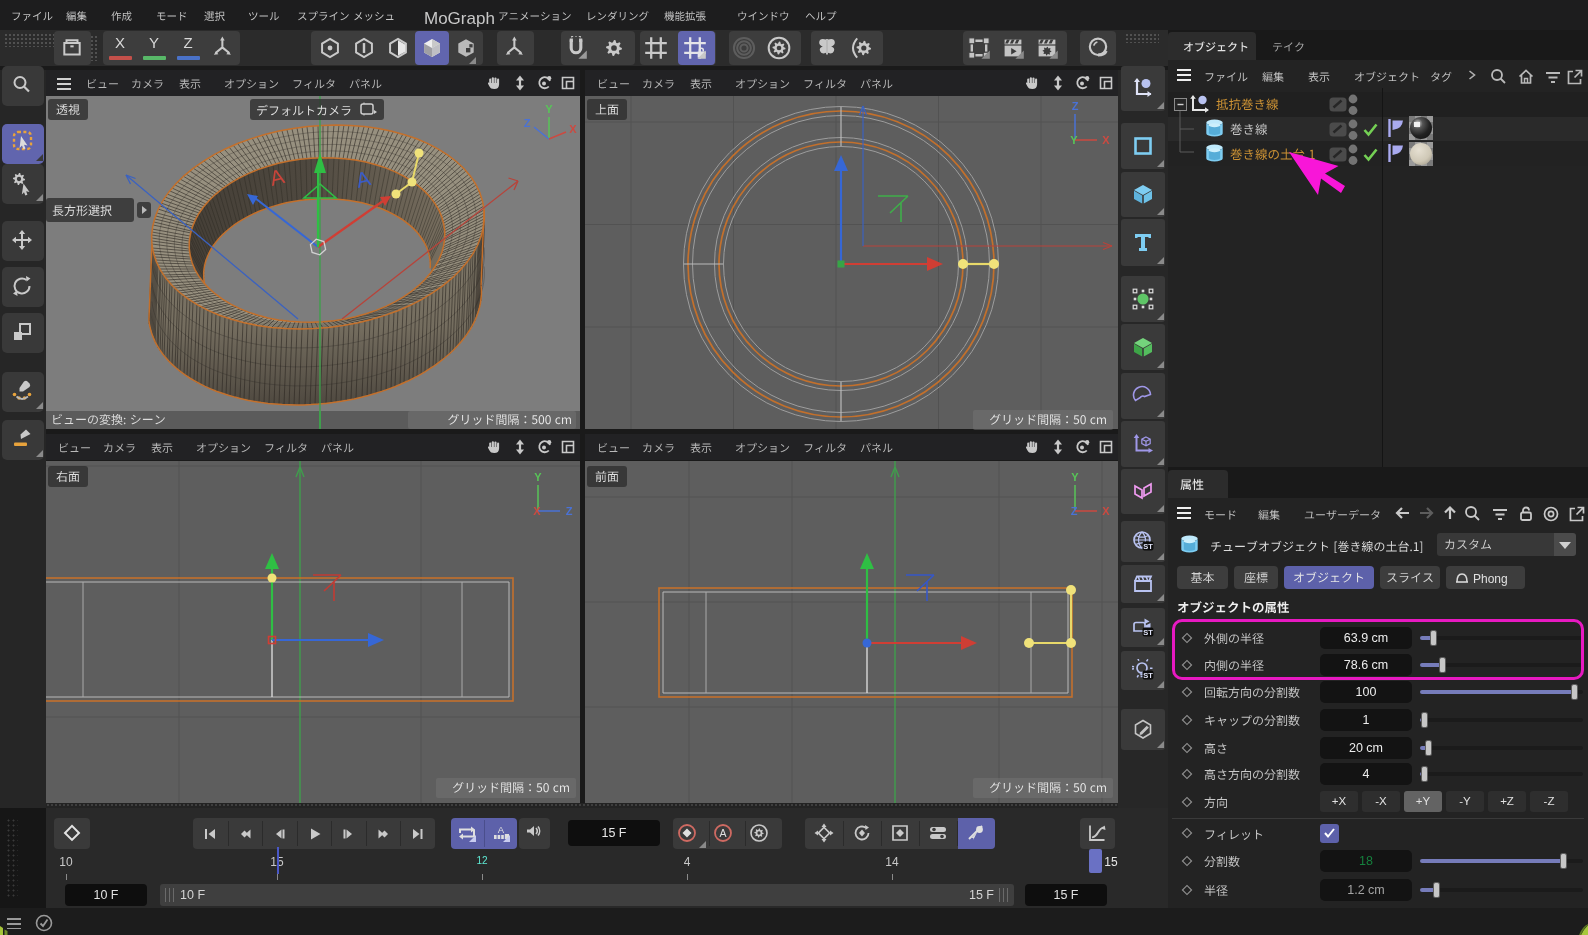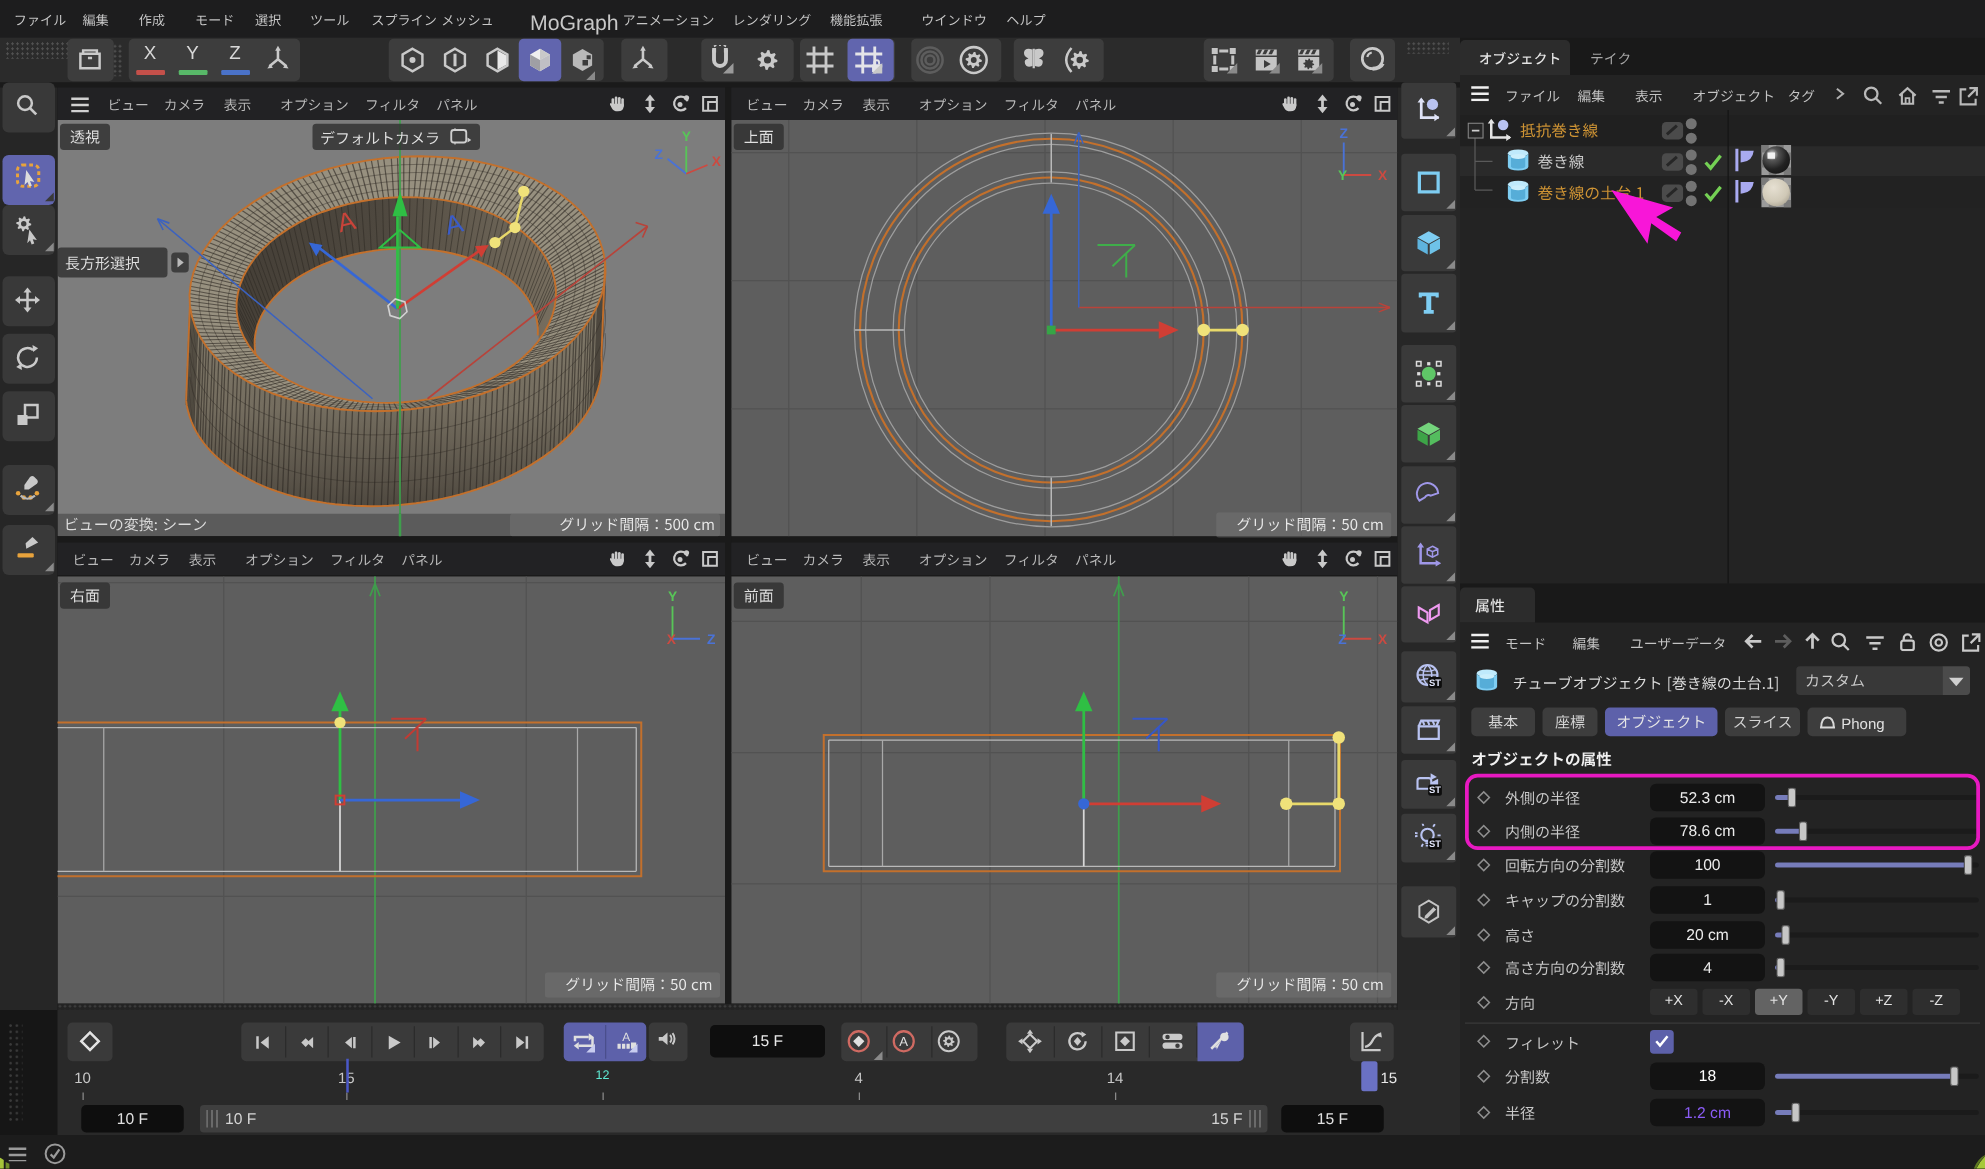--- a/index.html
+++ b/index.html
@@ -1627,21 +1627,21 @@
   </svg>
 <svg class="ic" style="left:1181px;top:632px" width="12" height="12" viewBox="0 0 12 12">
     <rect x="2.8" y="2.8" width="6.4" height="6.4" transform="rotate(45 6 6)" fill="none" stroke="#8f8f8f" stroke-width="1.2"></rect>
   </svg>
 <svg class="tx" style="left:0;top:0">
     <g transform="translate(1204.0,643.0) scale(0.9231)" fill="#c9c9c9">
       <use href="#s43"></use>
     </g>
   </svg>
 <div class="abs" style="left:1320px;top:627px;width:92px;height:22px;background:#131313;border-radius:5px"></div>
-<div class="abs" style="left:1366.0px;transform:translateX(-50%);top:631px;font-size:12.5px;color:#ececec;white-space:nowrap">52.3 cm</div>
+<div class="abs" style="left:1366.0px;transform:translateX(-50%);top:631px;font-size:12.5px;color:#ececec;white-space:nowrap">63.9 cm</div>
 <div class="abs" style="left:1420px;top:636px;width:163px;height:4px;background:#1b1b1b;border-radius:2px"></div>
 <div class="abs" style="left:1420px;top:636px;width:13px;height:4px;background:#767cba;border-radius:2px"></div>
 <div class="abs" style="left:1430px;top:630px;width:7px;height:16px;background:#c6c6c6;border-radius:2.5px;border:1px solid #0008"></div>
 <svg class="ic" style="left:1181px;top:659px" width="12" height="12" viewBox="0 0 12 12">
     <rect x="2.8" y="2.8" width="6.4" height="6.4" transform="rotate(45 6 6)" fill="none" stroke="#8f8f8f" stroke-width="1.2"></rect>
   </svg>
 <svg class="tx" style="left:0;top:0">
     <g transform="translate(1204.0,670.0) scale(0.9231)" fill="#c9c9c9">
       <use href="#s44"></use>
     </g>
@@ -1738,34 +1738,34 @@
   </svg>
 <svg class="ic" style="left:1181px;top:855px" width="12" height="12" viewBox="0 0 12 12">
     <rect x="2.8" y="2.8" width="6.4" height="6.4" transform="rotate(45 6 6)" fill="none" stroke="#8f8f8f" stroke-width="1.2"></rect>
   </svg>
 <svg class="tx" style="left:0;top:0">
     <g transform="translate(1204.0,866.0) scale(0.9231)" fill="#c9c9c9">
       <use href="#s51"></use>
     </g>
   </svg>
 <div class="abs" style="left:1320px;top:850px;width:92px;height:22px;background:#131313;border-radius:5px"></div>
-<div class="abs" style="left:1366.0px;transform:translateX(-50%);top:854px;font-size:12.5px;color:#ffffff;white-space:nowrap">18</div>
+<div class="abs" style="left:1366.0px;transform:translateX(-50%);top:854px;font-size:12.5px;color:#15803d;white-space:nowrap">18</div>
 <div class="abs" style="left:1420px;top:859px;width:163px;height:4px;background:#1b1b1b;border-radius:2px"></div>
 <div class="abs" style="left:1420px;top:859px;width:143px;height:4px;background:#767cba;border-radius:2px"></div>
 <div class="abs" style="left:1560px;top:853px;width:7px;height:16px;background:#c6c6c6;border-radius:2.5px;border:1px solid #0008"></div>
 <svg class="ic" style="left:1181px;top:884px" width="12" height="12" viewBox="0 0 12 12">
     <rect x="2.8" y="2.8" width="6.4" height="6.4" transform="rotate(45 6 6)" fill="none" stroke="#8f8f8f" stroke-width="1.2"></rect>
   </svg>
 <svg class="tx" style="left:0;top:0">
     <g transform="translate(1204.0,895.0) scale(0.9231)" fill="#c9c9c9">
       <use href="#s52"></use>
     </g>
   </svg>
 <div class="abs" style="left:1320px;top:879px;width:92px;height:22px;background:#131313;border-radius:5px"></div>
-<div class="abs" style="left:1366.0px;transform:translateX(-50%);top:883px;font-size:12.5px;color:#8b5cf6;white-space:nowrap">1.2 cm</div>
+<div class="abs" style="left:1366.0px;transform:translateX(-50%);top:883px;font-size:12.5px;color:#a3a3a3;white-space:nowrap">1.2 cm</div>
 <div class="abs" style="left:1420px;top:888px;width:163px;height:4px;background:#1b1b1b;border-radius:2px"></div>
 <div class="abs" style="left:1420px;top:888px;width:16px;height:4px;background:#767cba;border-radius:2px"></div>
 <div class="abs" style="left:1433px;top:882px;width:7px;height:16px;background:#c6c6c6;border-radius:2.5px;border:1px solid #0008"></div>
 <div class="abs" style="left:1172px;top:619px;width:412px;height:61px;border:3px solid #e719c1;border-radius:10px"></div>
 <div class="abs" style="left:46px;top:808px;width:1122px;height:100px;background:#292929"></div>
 <div class="abs" style="left:6px;top:818px;width:12px;height:80px;background-image:radial-gradient(#3a3a3a 0.9px,transparent 1.1px);background-size:5px 5px"></div>
 <div class="abs" style="left:46px;top:803px;width:1072px;height:5px;background:#232323;background-image:radial-gradient(#3e3e3e 1px,transparent 1.1px);background-size:4px 4px"></div>
 <div class="abs" style="left:54px;top:818px;width:36px;height:31px;background:#3a3a3a;border-radius:4px"></div>
 <svg class="ic" style="left:62px;top:823px" width="20" height="20" viewBox="0 0 20 20">
     <rect x="5" y="5" width="9.9" height="9.9" transform="rotate(45 10 10)" fill="none" stroke="#e2e2e2" stroke-width="2"></rect>

